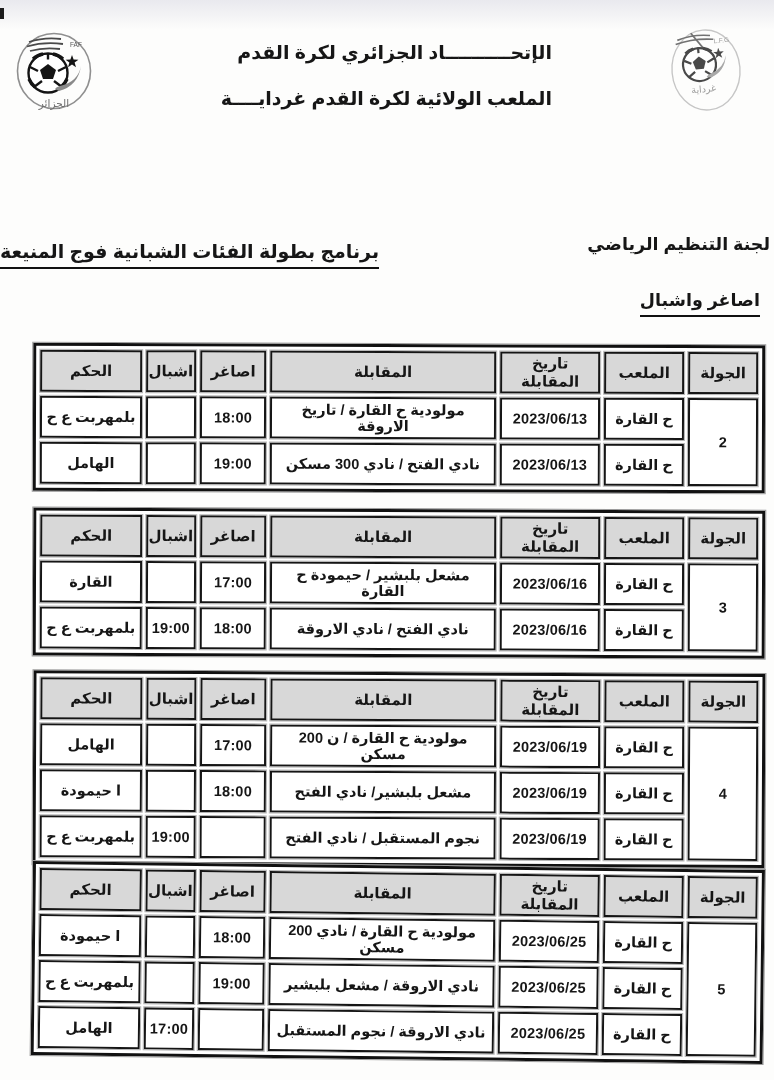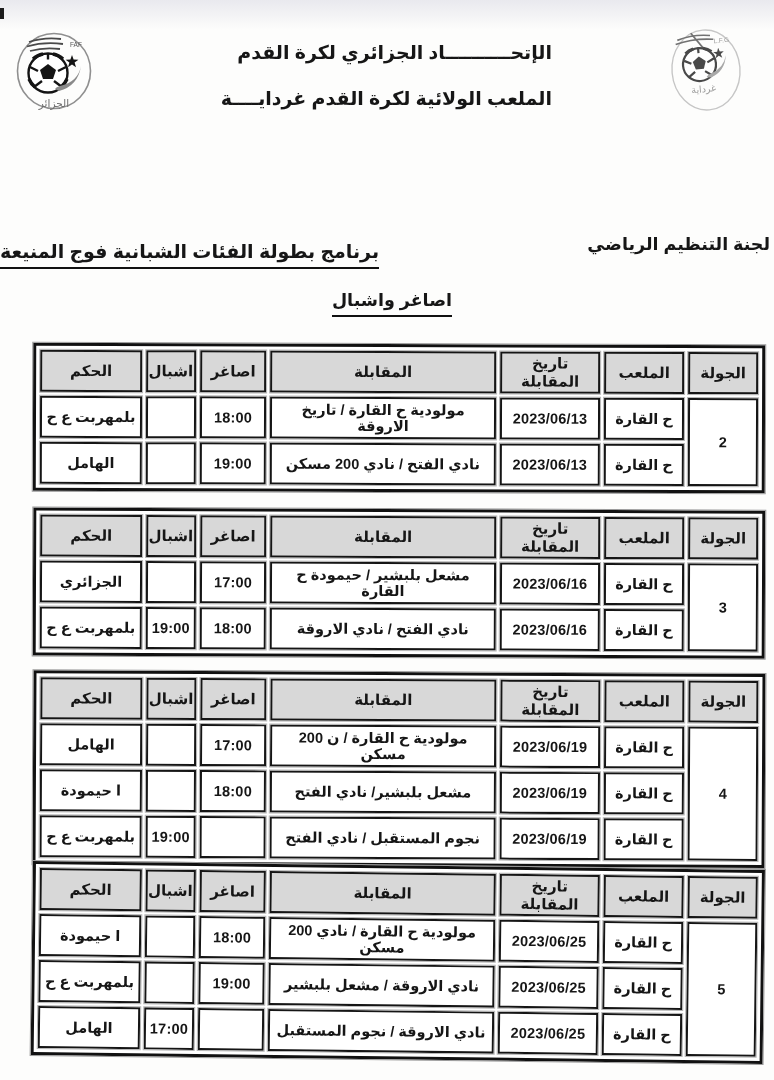--- a/index.html
+++ b/index.html
@@ -36,22 +36,22 @@
   .doc-title{
     position:absolute;left:0;top:240px;width:760px;
     text-align:left;direction:rtl;
   }
   .doc-title span,.doc-sub span{
     display:inline-block;font-weight:bold;
     border-bottom:2.2px solid #111;padding-bottom:4px;
   }
   .doc-title span{font-size:19px;}
   .doc-sub{
-    position:absolute;left:12px;top:290px;width:760px;
-    text-align:center;direction:rtl;
+    position:absolute;left:0;top:290px;width:760px;
+    direction:rtl;
   }
   .doc-sub span{font-size:17.5px;}
 
   
   .tbl-wrap{position:absolute;left:33px;width:702px;}
   .t1{top:344px;transform:rotate(.2deg);}
   .t2{top:509px;transform:rotate(.25deg);}
   .t3{top:672px;transform:rotate(.3deg);}
   .t4{top:861px;transform:rotate(.7deg);transform-origin:left top;}
 
@@ -179,21 +179,21 @@
           <td>ح القارة</td>
           <td class="date-cell">2023/06/13</td>
           <td>مولودية ح القارة / تاريخ الاروقة</td>
           <td class="time-cell">18:00</td>
           <td class="time-cell"></td>
           <td>بلمهربت ع ح</td>
         </tr>
         <tr>
           <td>ح القارة</td>
           <td class="date-cell">2023/06/13</td>
-          <td>نادي الفتح / نادي 200 مسكن</td>
+          <td>نادي الفتح / نادي 300 مسكن</td>
           <td class="time-cell">19:00</td>
           <td class="time-cell"></td>
           <td>الهامل</td>
         </tr>
       </tbody>
     </table>
   </div>
 
   <div class="tbl-wrap t2">
     <table class="sched">
@@ -218,21 +218,21 @@
         </tr>
       </thead>
       <tbody>
         <tr>
           <td class="round-cell" rowspan="2">3</td>
           <td>ح القارة</td>
           <td class="date-cell">2023/06/16</td>
           <td>مشعل بلبشير /  حيمودة ح القارة</td>
           <td class="time-cell">17:00</td>
           <td class="time-cell"></td>
-          <td>الجزائري</td>
+          <td>القارة</td>
         </tr>
         <tr>
           <td>ح القارة</td>
           <td class="date-cell">2023/06/16</td>
           <td>نادي الفتح / نادي الاروقة</td>
           <td class="time-cell">18:00</td>
           <td class="time-cell">19:00</td>
           <td>بلمهربت ع ح</td>
         </tr>
       </tbody>

